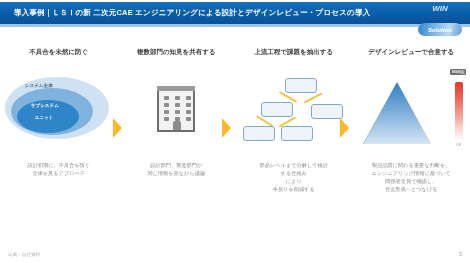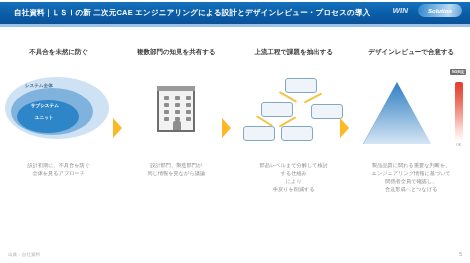--- a/index.html
+++ b/index.html
@@ -25,20 +25,21 @@
     margin-left:14px;
     color:#ffffff;font-size:7.5px;font-weight:bold;letter-spacing:.2px;
     white-space:nowrap;overflow:hidden;
     filter:blur(.35px);
   }
   .header-logo{
     position:absolute;right:8px;top:4px;
     display:flex;align-items:center;gap:10px;
     color:#cfe4f7;font-size:8px;font-weight:bold;font-style:italic;
     filter:blur(.4px);
+    flex-direction:column;
   }
   .logo-swoosh{
     width:44px;height:13px;border-radius:7px;
     background:linear-gradient(100deg,#2f86cf 0%,#7fb8e4 40%,#bcd9f1 70%,#5e9fd6 100%);
     display:flex;align-items:center;justify-content:center;
     color:#ffffff;font-size:6px;font-weight:bold;font-style:italic;
   }
 
   
   .columns{
@@ -200,21 +201,21 @@
     position:absolute;right:8px;bottom:6px;
     font-size:5px;color:#9a9a9a;filter:blur(.3px);
   }
 </style>
 </head>
 <body>
 
 <div class="slide">
 
   <div class="header-bar">
-    <div class="header-title">自社資料｜ＬＳＩの新 二次元CAE エンジニアリングによる設計とデザインレビュー・プロセスの導入</div>
+    <div class="header-title">導入事例｜ＬＳＩの新 二次元CAE エンジニアリングによる設計とデザインレビュー・プロセスの導入</div>
   </div>
   <div class="header-underline"></div>
   <div class="header-logo">
     <span>WIN</span>
     <span class="logo-swoosh">Solution</span>
   </div>
 
   <div class="columns">
 
     <div class="col">

